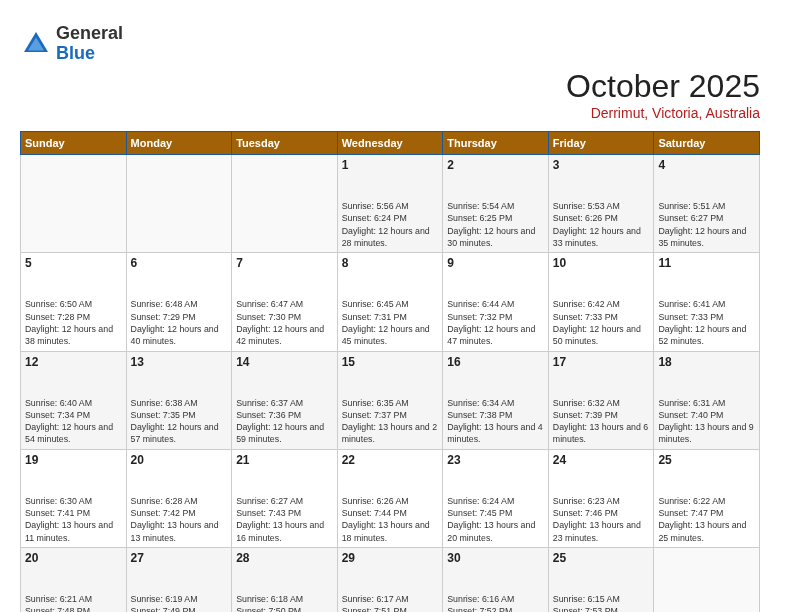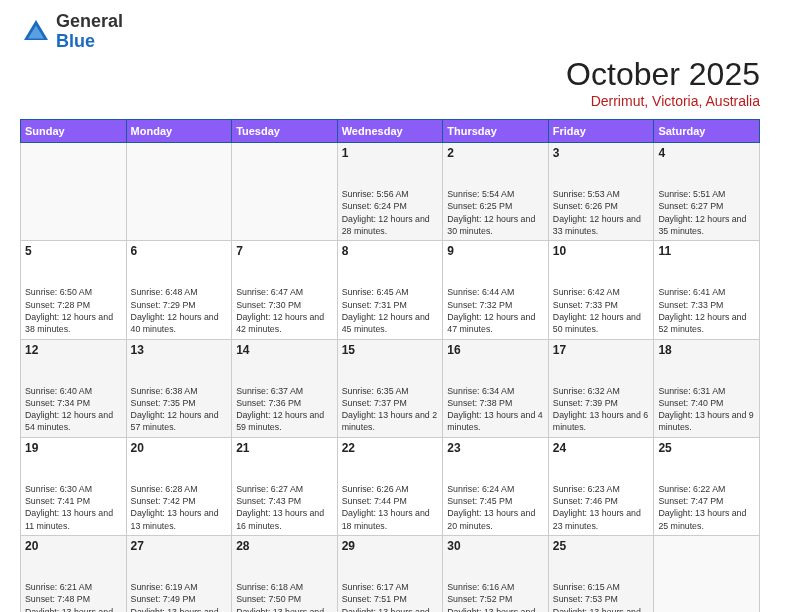--- a/index.html
+++ b/index.html
@@ -6,21 +6,21 @@
     body {
       font-family: Arial, sans-serif;
       background: #fff;
       width: 792px;
       height: 612px;
       overflow: hidden;
     }
     .page {
       width: 780px;
       height: 612px;
-      padding: 12px 20px 10px 20px;
+      padding: 24px 20px 10px 20px;
       display: flex;
       flex-direction: column;
     }
     .header {
       display: flex;
       justify-content: space-between;
       align-items: flex-start;
       margin-bottom: 10px;
     }
     .logo {
@@ -51,21 +51,21 @@
     .subtitle {
       font-size: 14px;
       color: #b91c1c;
     }
     table {
       width: 100%;
       border-collapse: collapse;
       table-layout: fixed;
     }
     thead tr th {
-      background: #8b5cf6;
+      background: #a16207;
       color: #fff;
       font-size: 11px;
       font-weight: bold;
       padding: 5px 4px;
       text-align: left;
       border: 1px solid #1a5a9a;
     }
     tbody tr td {
       vertical-align: top;
       border: 1px solid #ccc;

